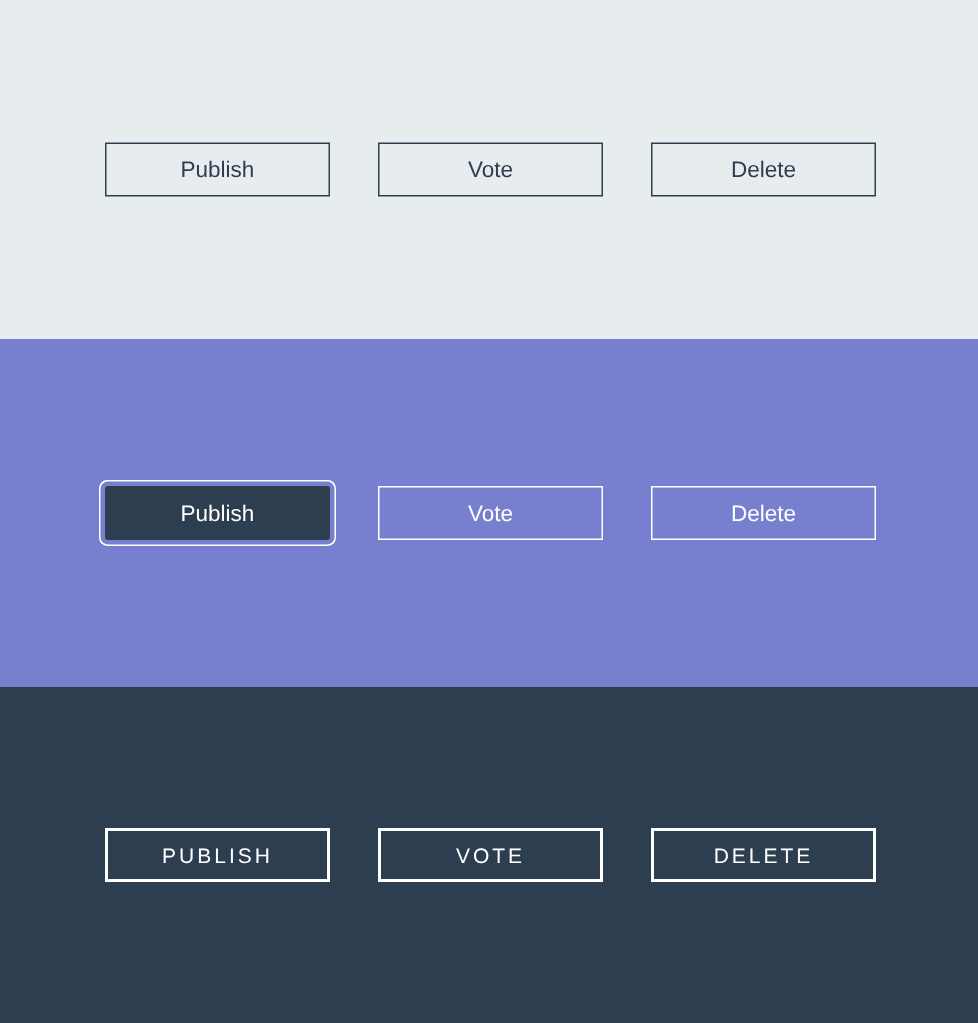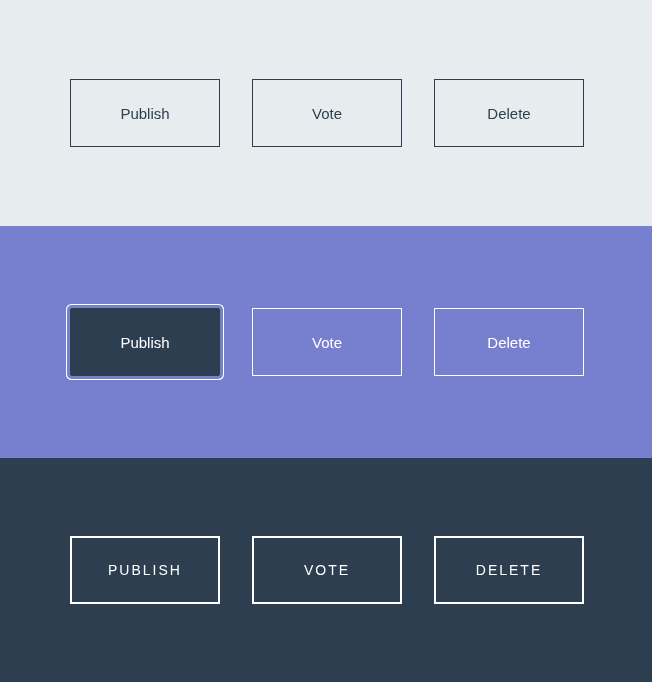--- a/index.html
+++ b/index.html
@@ -23,21 +23,21 @@
     .section-purple {
       height: 232px;
       background: #7780ce;
     }
     .section-dark {
       height: 224px;
       background: #2c3e50;
     }
     .btn {
       width: 150px;
-      height: 68px;
+      height: 36px;
       border: 1px solid;
       background: transparent;
       font-size: 15px;
       font-family: inherit;
       cursor: pointer;
       display: flex;
       align-items: center;
       justify-content: center;
       outline: none;
     }

